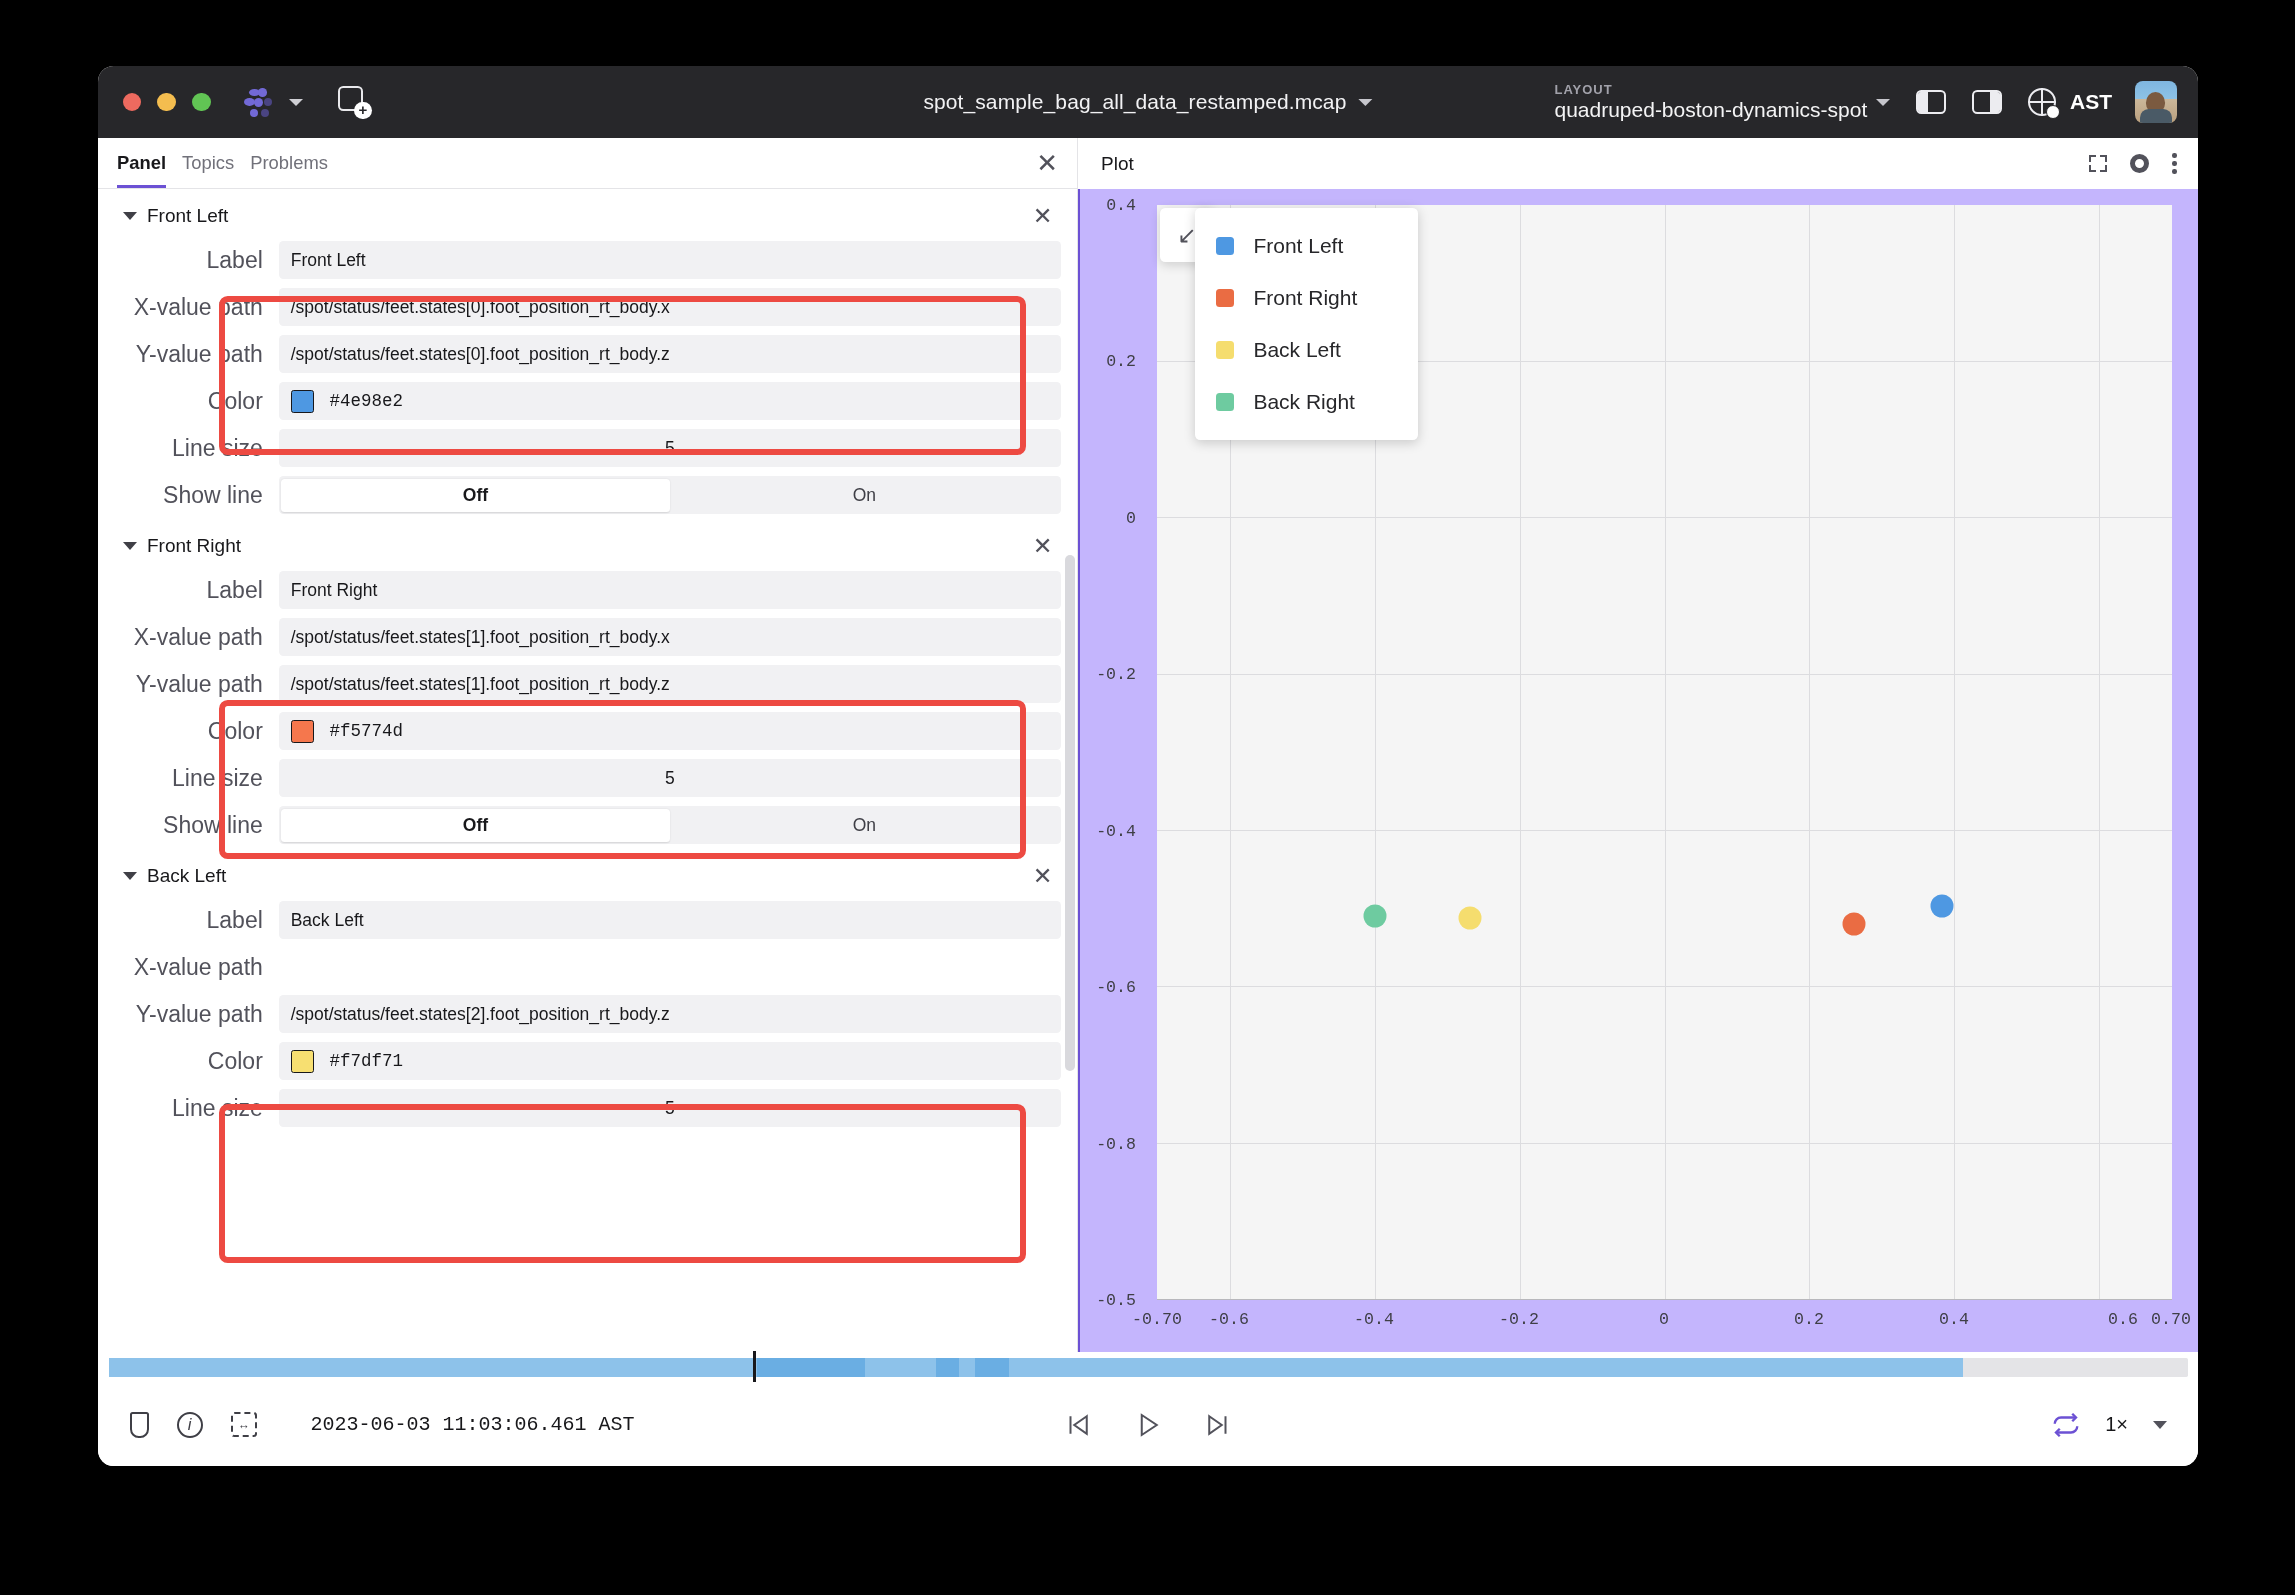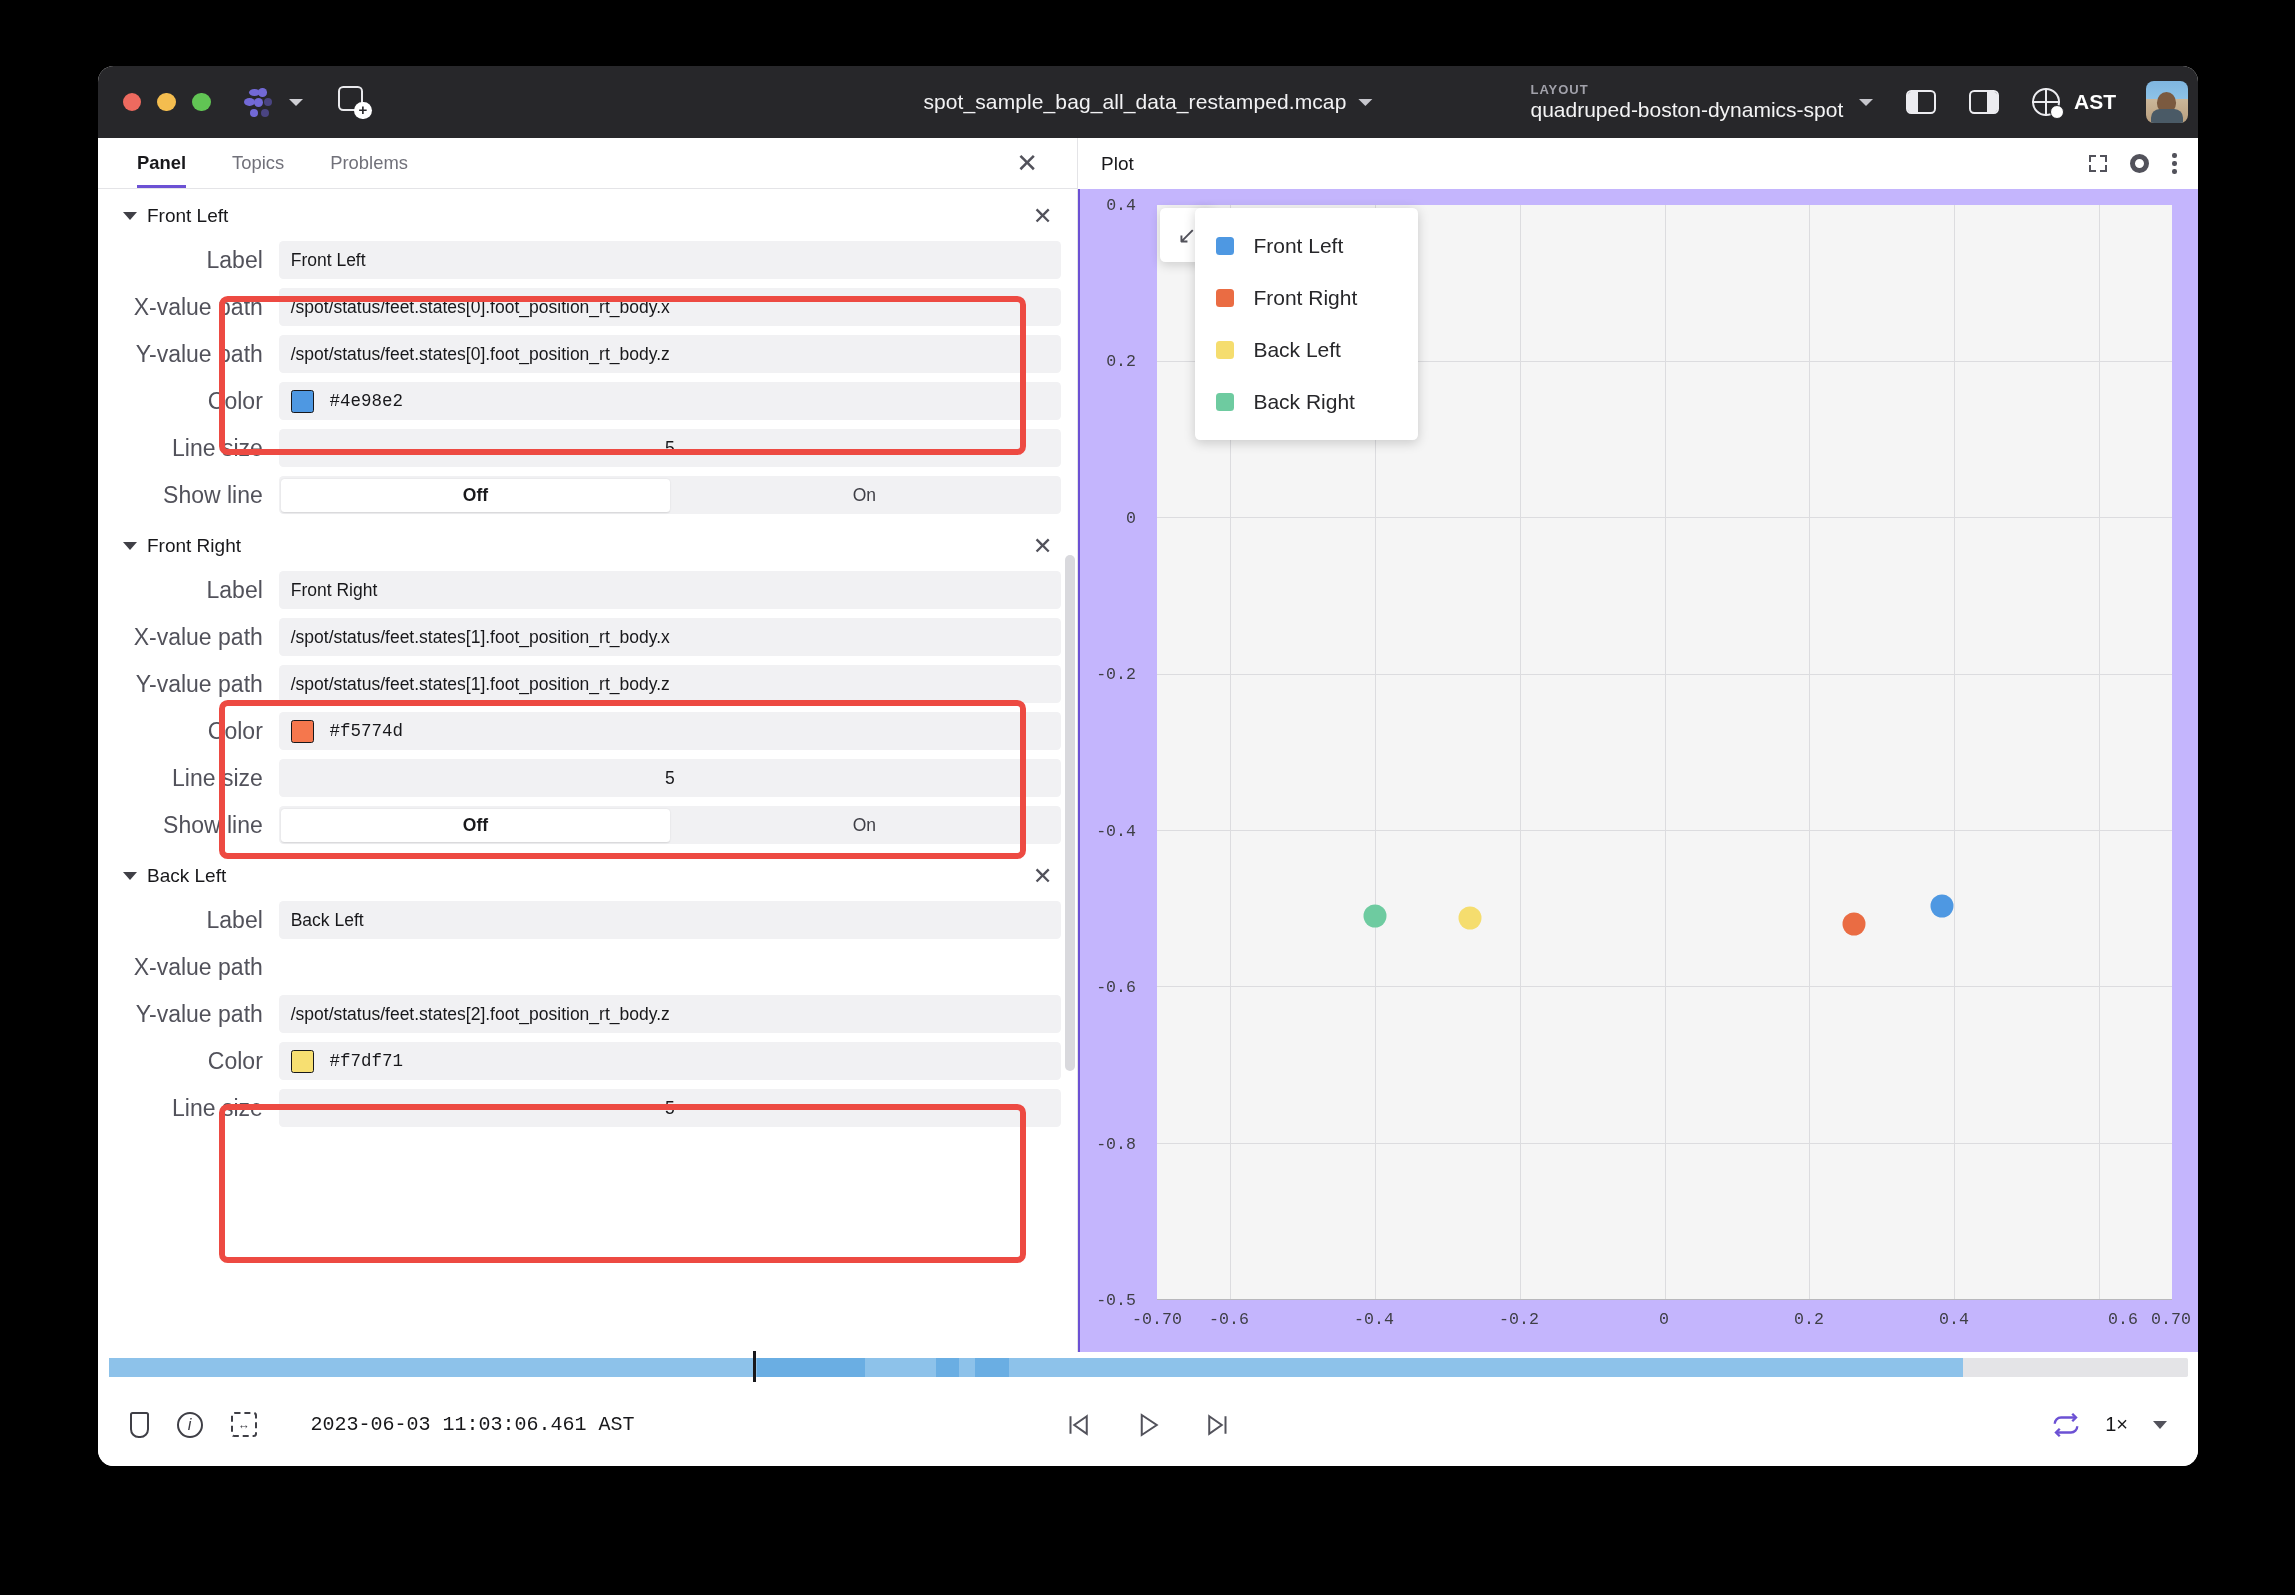--- a/index.html
+++ b/index.html
@@ -54,21 +54,21 @@
     position: absolute; left: 50%; transform: translateX(-50%);
     display: flex; align-items: center; gap: 12.2px;
   }
   .title-text { color: #f2f2f4; font-size: 21px; letter-spacing: 0.1px; }
   .chev-sm {
     width: 0; height: 0;
     border-left: 7px solid transparent; border-right: 7px solid transparent;
     border-top: 7.9px solid #c6c6cc;
   }
   .title-right {
-    margin-left: auto; display: flex; align-items: center; gap: 7px; padding-right: 10px;
+    margin-left: auto; display: flex; align-items: center; gap: 0; padding-right: 21px;
   }
   .layout-block { display: flex; flex-direction: column; justify-content: center; margin-right: 8.7px; }
   .layout-kicker { color: #a1a1aa; font-size: 13px; letter-spacing: 1px; font-weight: 600; }
   .layout-name { color: #f4f4f5; font-size: 21px; margin-top: 1.7px; }
   .tb-icon { margin-left: 26px; display: flex; align-items: center; justify-content: center; }
   .sidebar-ic { width: 30px; height: 24.5px; border: 2.6px solid #ececf0; border-radius: 5.2px; position: relative; }
   .sidebar-ic::after { content:""; position:absolute; left:0; top:0; bottom:0; width:9.6px; background:#ececf0; border-radius:2.6px 0 0 2.6px; }
   .sidebar-ic.right::after { left:auto; right:0; width:9.6px; border-radius:0 2.6px 2.6px 0; }
   .globe { width: 28px; height: 28px; border: 2.3px solid #ececf0; border-radius: 50%; position: relative; }
   .globe::before { content:""; position:absolute; left:50%; top:-2.3px; bottom:-2.3px; width:0; border-left:2.3px solid #ececf0; transform:translateX(-50%); }
@@ -83,22 +83,22 @@
   .avatar .head { position:absolute; left:11.4px; top:10.5px; width:19px; height:21px; border-radius:50% 50% 45% 45%; background:#7b5a40; }
   .avatar .body { position:absolute; left:5.2px; bottom:0; width:31.5px; height:14px; border-radius:8.7px 8.7px 0 0; background:#4a5a66; }
 
   
   .body-row { flex: 1; display: flex; min-height: 0; }
   .left-pane {
     width: 980px; background: #ffffff; display: flex; flex-direction: column;
     border-right: 0.9px solid #e4e4e7; position: relative; min-height: 0;
   }
   .tabs {
-    height: 51px; display: flex; align-items: center; gap: 46px;
-    padding: 0 39px; border-bottom: 0.9px solid #e4e4e7; flex: 0 0 51px;
+    height: 51px; display: flex; align-items: center; gap: 16px;
+    padding: 0 19px; border-bottom: 0.9px solid #e4e4e7; flex: 0 0 51px;
   }
   .tab { font-size: 18.4px; color: #71717a; height: 100%; display:flex; align-items:center; position: relative; }
   .tab.active { color: #18181b; font-weight: 700; }
   .tab.active::after { content:""; position:absolute; left:0; right:0; bottom:0; height:2.6px; background:#6c51d4; }
   .tab-close { margin-left: auto; color:#52525b; font-size: 26px; line-height: 1; }
 
   .settings-scroll { flex: 1; overflow: hidden; position: relative; padding-bottom: 3.5px; }
   .group-head {
     display:flex; align-items:center; padding: 15.7px 24.5px 8.7px 24.5px; gap: 10.5px;
   }

